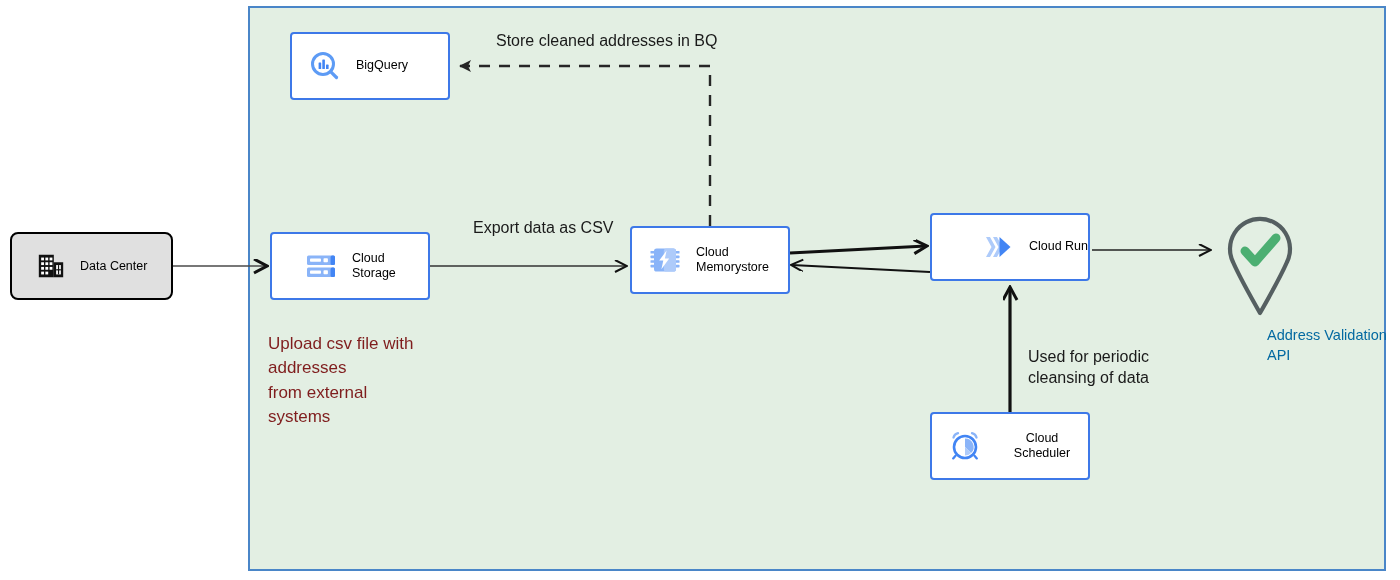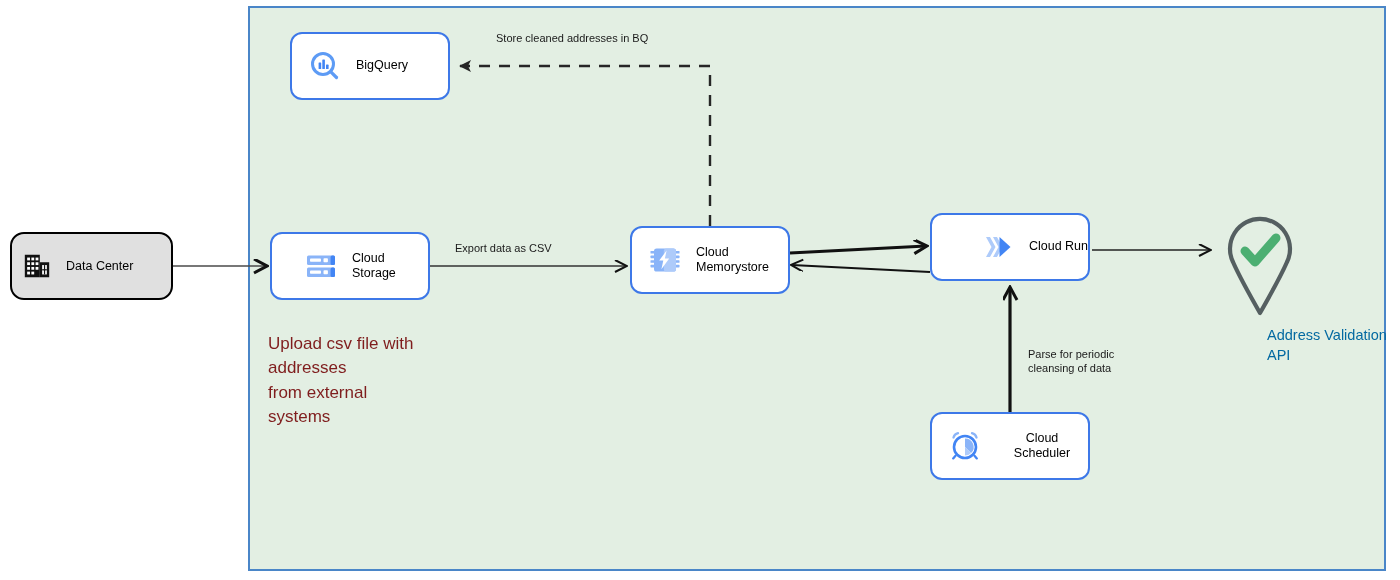--- a/index.html
+++ b/index.html
@@ -22,21 +22,21 @@
     width: 1138px;
     height: 565px;
     background: #e3efe3;
     border: 2px solid #4a86c8;
     box-sizing: border-box;
   }
   .node {
     position: absolute;
     background: #ffffff;
     border: 2px solid #3d78e8;
-    border-radius: 12px;
+    border-radius: 4px;
     box-sizing: border-box;
     display: flex;
     flex-direction: row;
     align-items: center;
     justify-content: flex-start;
     padding-left: 16px;
   }
   .node .node-icon {
     width: 34px;
     height: 34px;
@@ -51,35 +51,35 @@
     white-space: pre-line;
   }
   .node-datacenter {
     position: absolute;
     left: 10px;
     top: 232px;
     width: 163px;
     height: 68px;
     background: #e0e0e0;
     border: 2.5px solid #000000;
-    border-radius: 14px;
+    border-radius: 8px;
     box-sizing: border-box;
     display: flex;
     align-items: center;
-    padding-left: 10px;
+    padding-left: 24px;
   }
   .node-datacenter .node-icon {
     width: 30px; height: 30px; flex: 0 0 30px;
   }
   .node-datacenter .node-label {
     font-size: 12.5px; color: #000; margin-left: 14px;
   }
   .edge-label {
     position: absolute;
-    font-size: 11px;
+    font-size: 16px;
     color: #1a1a1a;
     white-space: pre-line;
     line-height: 1.30;
   }
   .note-text {
     position: absolute;
     font-size: 17px;
     color: #7f1d1d;
     white-space: pre-line;
     line-height: 1.43;
@@ -261,23 +261,23 @@
     <svg width="84" height="110" viewBox="0 0 84 110">
       <path d="M42,105 C42,105 22,70 15,54 A30,30 0 1 1 69,54 C62,70 42,105 42,105 Z" fill="none" stroke="#555f61" stroke-width="4.2" stroke-linejoin="round"></path>
       <path d="M27,43 L37,54 L58,30" fill="none" stroke="#4caf72" stroke-width="9" stroke-linecap="round" stroke-linejoin="round"></path>
     </svg>
   </div>
   <div class="ext-label" style="left:1238px; top:325px; width:160px;">Address Validation
 API</div>
 
   <div class="edge-label" style="left:496px; top:31px;">Store cleaned addresses in BQ</div>
 
-  <div class="edge-label" style="left:455px; top:218px;margin-top:23px;">Export data as CSV</div>
-
-  <div class="edge-label" style="left:1028px; top:347px;">Parse for periodic
+  <div class="edge-label" style="left:473px; top:218px;">Export data as CSV</div>
+
+  <div class="edge-label" style="left:1028px; top:347px;">Used for periodic
 cleansing of data</div>
 
   <div class="note-text" style="left:268px; top:332px; width:320px;">Upload csv file with
 addresses
 from external
 systems</div>
 
 
 </div>
 

